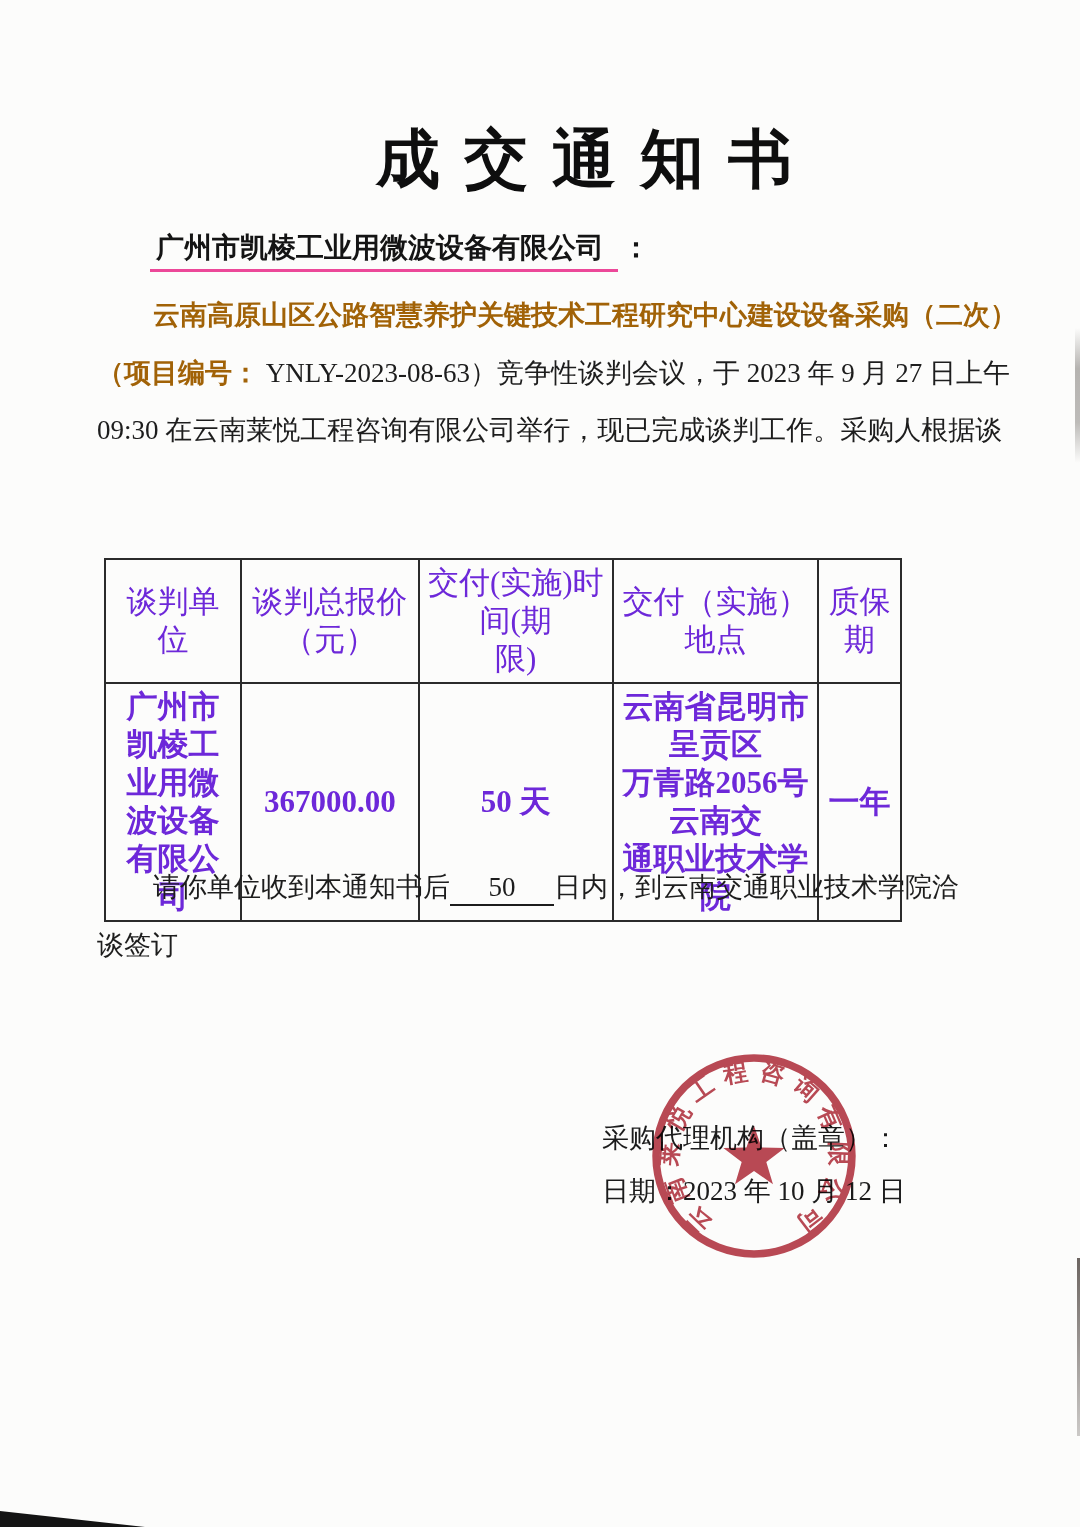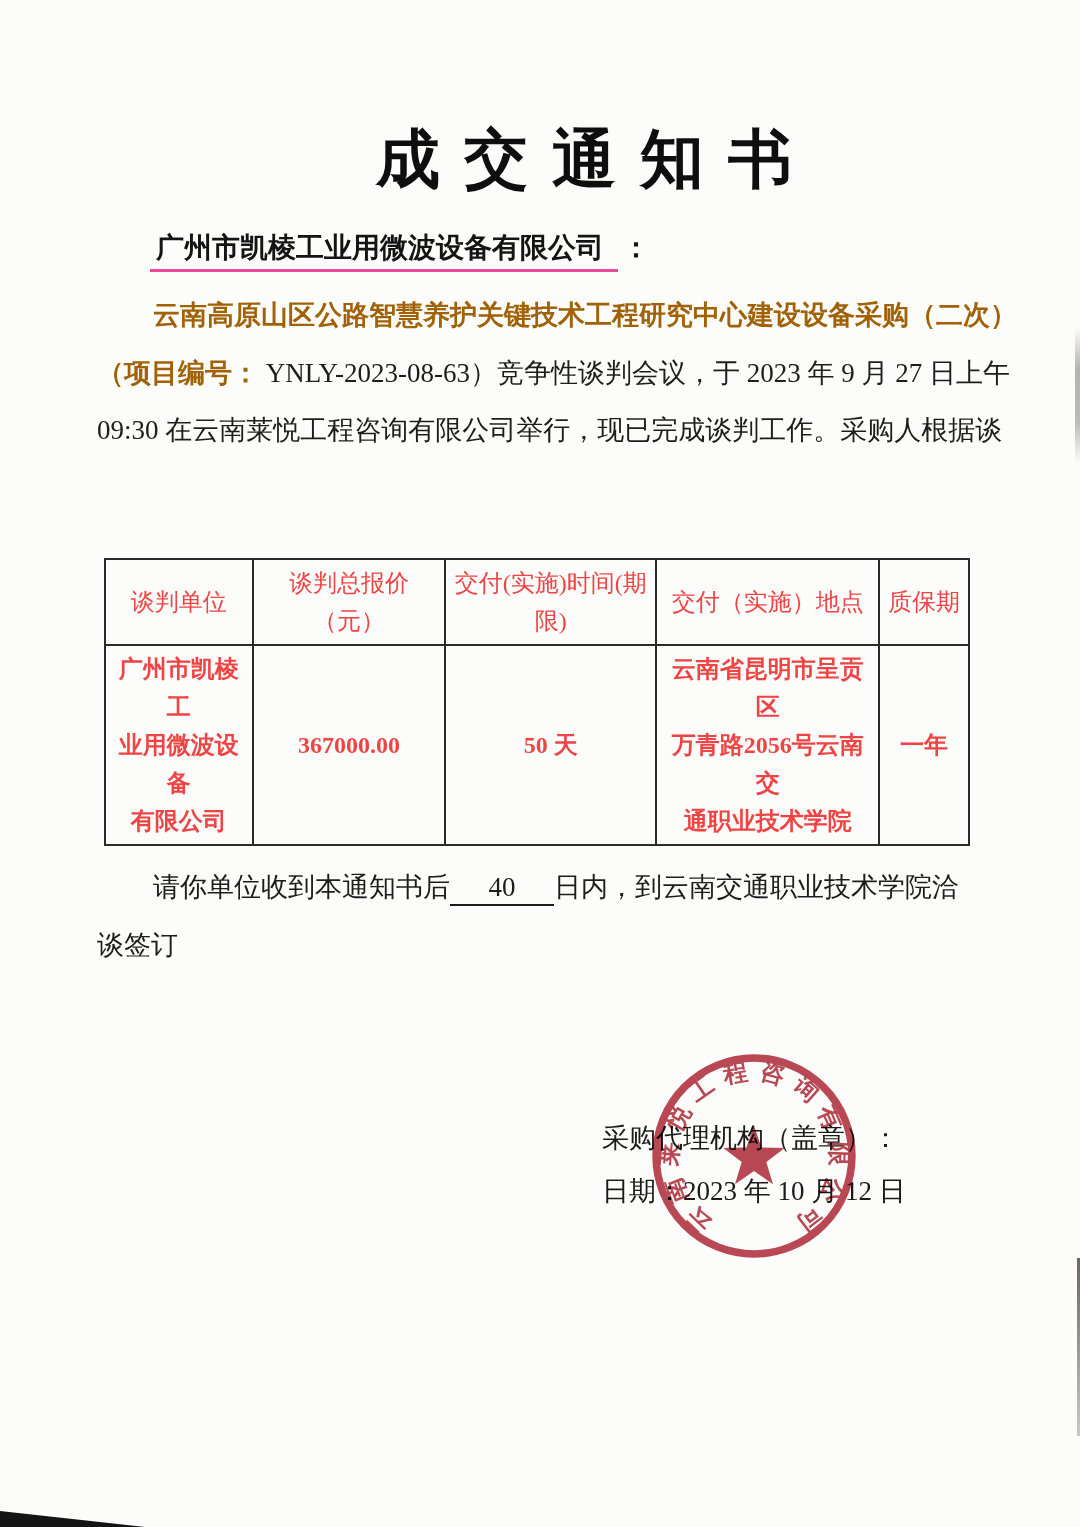--- a/index.html
+++ b/index.html
@@ -50,25 +50,25 @@
   .body-para .line{white-space:nowrap;}
   .body-para .line.indent{text-indent:56px;}
   .body-para .b{
     font-family:Liberation Mono, monospace;
     font-weight:bold;
     color:#a16207;
   }
   
   .award-table{
     position:absolute;top:558px;left:104px;
-    width:866px;
+    width:798px;
     border-collapse:collapse;
     table-layout:fixed;
-    font-size:24px;
-    color:#ef4444;
+    font-size:31px;
+    color:#6d28d9;
   }
   .award-table th,.award-table td{
     border:2.5px solid #2b2b2b;
     text-align:center;
     vertical-align:middle;
     font-weight:normal;
     padding:4px 6px;
     line-height:38px;
   }
   .award-table thead th{height:72px;}
@@ -171,21 +171,21 @@
           <td>广州市凯棱工<br>业用微波设备<br>有限公司</td>
           <td>367000.00</td>
           <td>50 天</td>
           <td>云南省昆明市呈贡区<br>万青路2056号云南交<br>通职业技术学院</td>
           <td>一年</td>
         </tr>
       </tbody>
   </table>
 
   <div class="notice-para">
-    <div class="first"><span>请你单位收到本通知书后</span><span class="blank">40</span><span>日内，到云南交通职业技术学院洽谈签订</span></div>
+    <div class="first"><span>请你单位收到本通知书后</span><span class="blank">50</span><span>日内，到云南交通职业技术学院洽谈签订</span></div>
   </div>
 
   <div class="sig-agency">采购代理机构（盖章）：</div>
   <div class="sig-date">日期：2023 年 10 月 12 日</div>
 
   <svg class="stamp" viewBox="0 0 210 210" xmlns="http://www.w3.org/2000/svg">
     <circle class="ring" cx="105" cy="105" r="97"></circle>
     <path id="stamp-arc" d="M 67 170.8 A 76 76 0 1 1 143 170.8" fill="none"></path>
     <text class="arc-text">
       <textPath href="#stamp-arc" startOffset="2">云南莱悦工程咨询有限公司</textPath>

